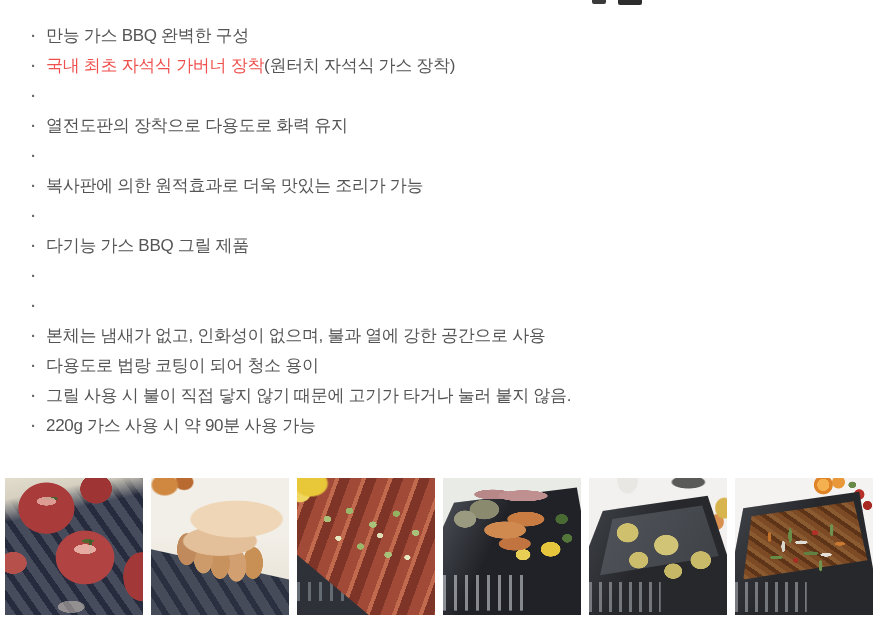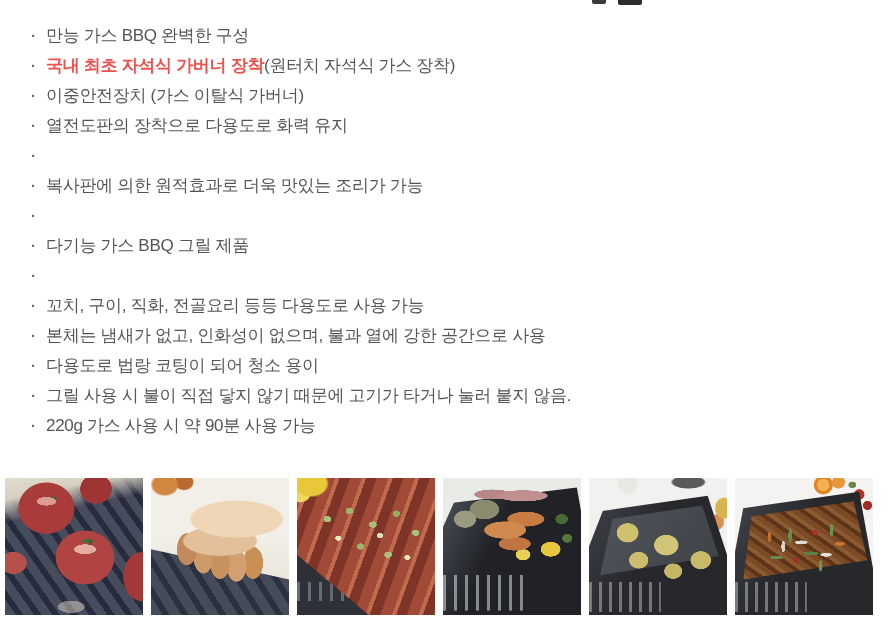--- a/index.html
+++ b/index.html
@@ -11,21 +11,21 @@
   .frag{position:absolute;top:0;background:#3a3a3a;border-radius:0 0 2px 2px;filter:blur(.4px);}
   .frag1{left:592px;width:14px;height:4px;}
   .frag2{left:618px;width:24px;height:5px;background:#2d2d2d;}
 
   
   .features{position:absolute;left:31px;top:20px;margin:0;padding:0;list-style:none;}
   .feature-item{height:30px;display:flex;align-items:center;
                 font-size:17px;color:var(--text,#555);letter-spacing:-0.3px;white-space:nowrap;}
   .bullet{width:15px;color:#6a6a6a;font-weight:700;font-size:15px;flex:0 0 15px;}
   .seg-normal{color:var(--text,#555);text-align:right;}
-  .seg-highlight{color:var(--highlight,#ef504d);font-weight:700;}
+  .seg-highlight{color:var(--highlight,#ef504d);font-weight:400;}
 
   
   .gallery{position:absolute;left:5px;top:478px;display:flex;gap:8px;}
   .photo{position:relative;width:138px;height:137px;overflow:hidden;margin:0;background:#e8e5df;}
   .photo::before,.photo::after{content:"";position:absolute;inset:0;}
   .photo>div{position:absolute;inset:0;}
 
   
   .photo--raw-steaks{
     background:
@@ -179,21 +179,20 @@
       <span class="bullet">·</span>
       <span class="seg-normal">만능 가스 BBQ 완벽한 구성</span>
     </li>
     <li class="feature-item">
       <span class="bullet">·</span>
       <span class="seg-highlight">국내 최초 자석식 가버너 장착</span>
       <span class="seg-normal"> (원터치 자석식 가스 장착)</span>
     </li>
     <li class="feature-item">
       <span class="bullet">·</span>
-      <span class="seg-normal">이중안전장치 (가스 이탈식 가버너)</span>
     </li>
     <li class="feature-item">
       <span class="bullet">·</span>
       <span class="seg-normal">열전도판의 장착으로 다용도로 화력 유지</span>
     </li>
     <li class="feature-item">
       <span class="bullet">·</span>
     </li>
     <li class="feature-item">
       <span class="bullet">·</span>
@@ -204,21 +203,20 @@
     </li>
     <li class="feature-item">
       <span class="bullet">·</span>
       <span class="seg-normal">다기능 가스 BBQ 그릴 제품</span>
     </li>
     <li class="feature-item">
       <span class="bullet">·</span>
     </li>
     <li class="feature-item">
       <span class="bullet">·</span>
-      <span class="seg-normal">꼬치, 구이, 직화, 전골요리 등등 다용도로 사용 가능</span>
     </li>
     <li class="feature-item">
       <span class="bullet">·</span>
       <span class="seg-normal">본체는 냄새가 없고, 인화성이 없으며, 불과 열에 강한 공간으로 사용</span>
     </li>
     <li class="feature-item">
       <span class="bullet">·</span>
       <span class="seg-normal">다용도로 법랑 코팅이 되어 청소 용이</span>
     </li>
     <li class="feature-item">

